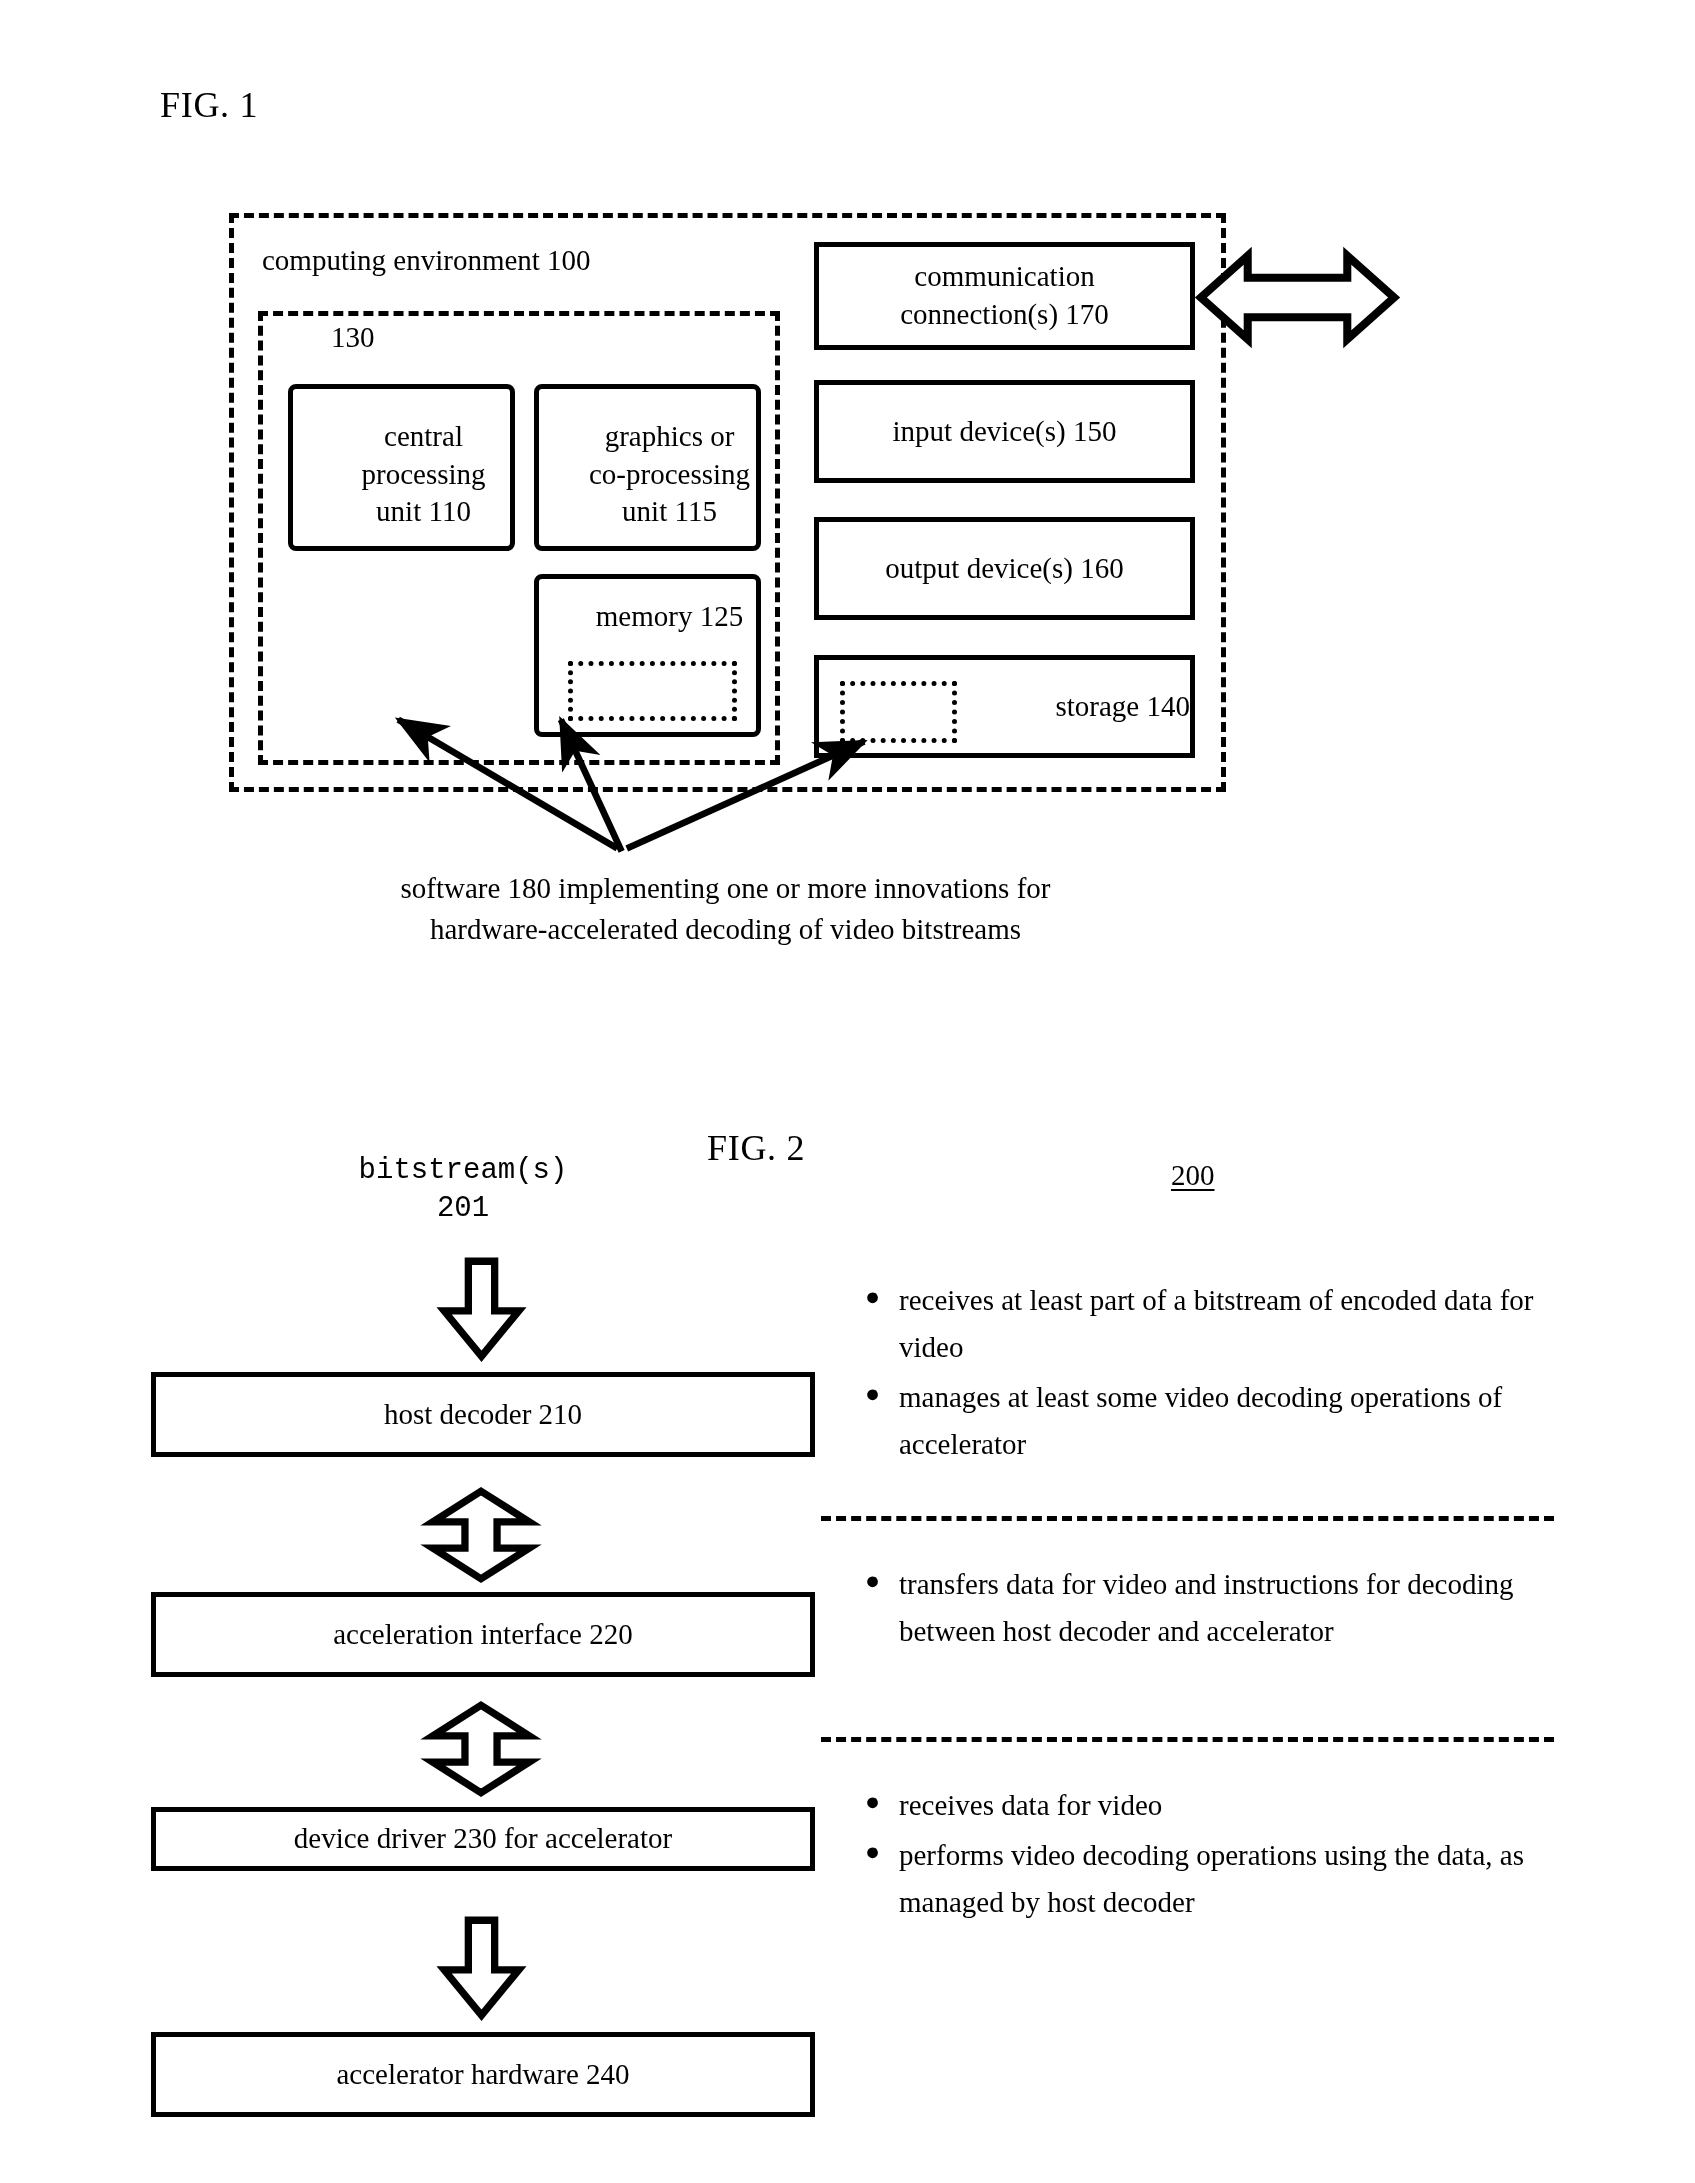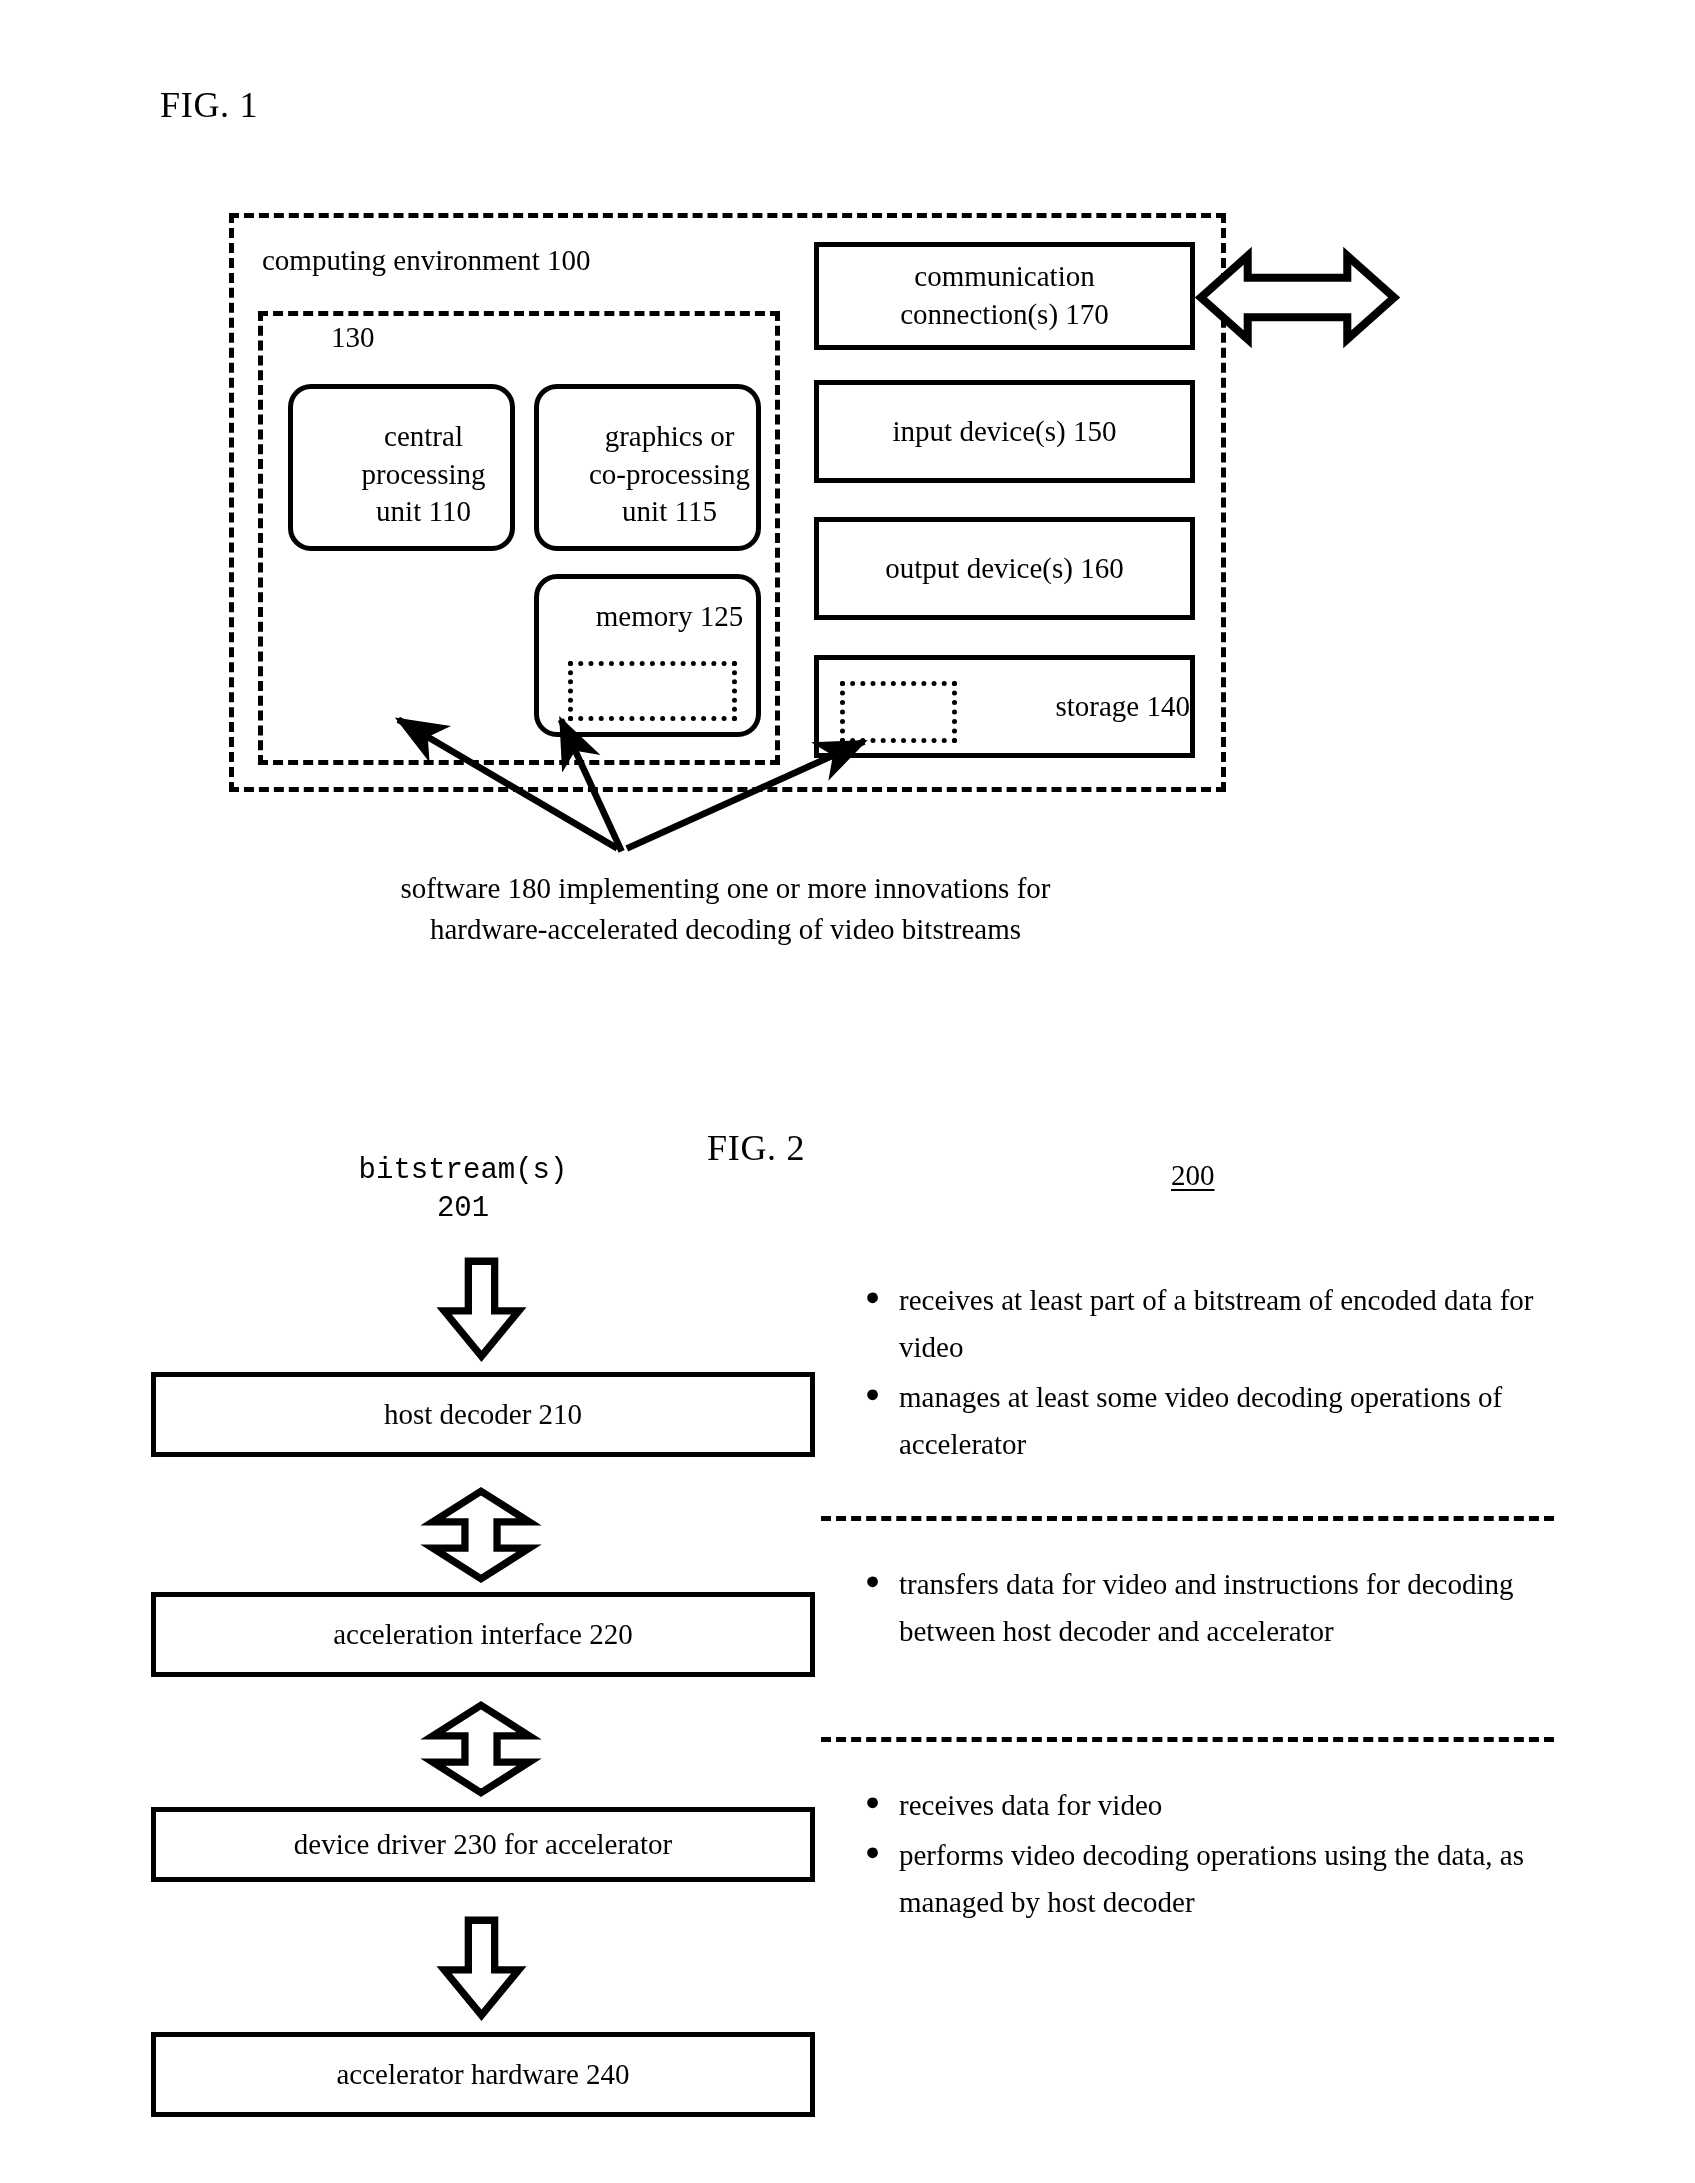--- a/index.html
+++ b/index.html
@@ -43,21 +43,21 @@
     border: 5.1px solid #000;
     box-sizing: border-box;
     background: #fff;
     display: flex;
     align-items: center;
     justify-content: center;
     text-align: center;
   }
   .rounded-box {
     border: 5.1px solid #000;
-    border-radius: 23px;
+    border-radius: 8px;
     box-sizing: border-box;
     background: #fff;
     padding-left: 44px;
   }
 
   
   .dotted-box {
     border: 5.1px dotted #000;
     box-sizing: border-box;
     background: #fff;
@@ -217,21 +217,21 @@
   <div class="abs solid-box" style="left:151px; top:1592px; width:664px; height:85px;">
     <div class="box-text">acceleration interface 220</div>
   </div>
 
   <div class="abs" style="left:427px; top:1702px;">
     <svg width="108" height="94" viewBox="0 0 148 128">
       <polygon points="74,4 140,46 96,46 96,82 140,82 74,124 8,82 52,82 52,46 8,46" fill="#ffffff" stroke="#000000" stroke-width="10" stroke-linejoin="miter"></polygon>
     </svg>
   </div>
 
-  <div class="abs solid-box" style="left:151px; top:1807px; width:664px; height:75px;">
+  <div class="abs solid-box" style="left:151px; top:1807px; width:664px; height:64px;">
     <div class="box-text">device driver 230 for accelerator</div>
   </div>
 
   <div class="abs" style="left:434px; top:1917px;">
     <svg width="95" height="103" viewBox="0 0 130 140">
       <polygon points="47,4 83,4 83,72 116,72 65,134 14,72 47,72" fill="#ffffff" stroke="#000000" stroke-width="10" stroke-linejoin="miter"></polygon>
     </svg>
   </div>
 
   <div class="abs solid-box" style="left:151px; top:2032px; width:664px; height:85px;">

